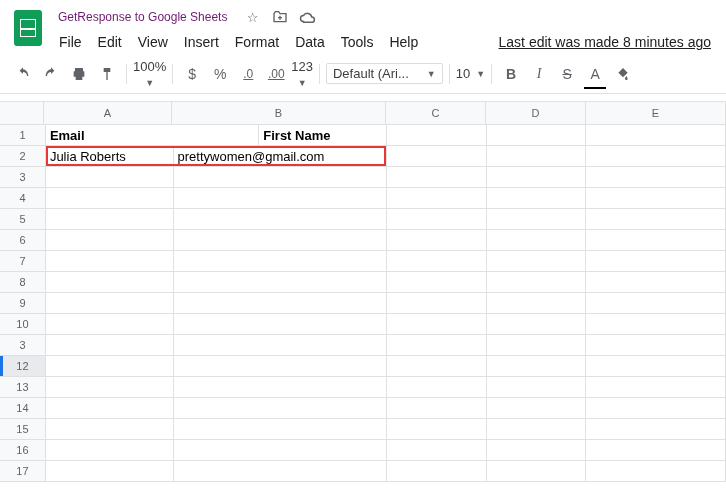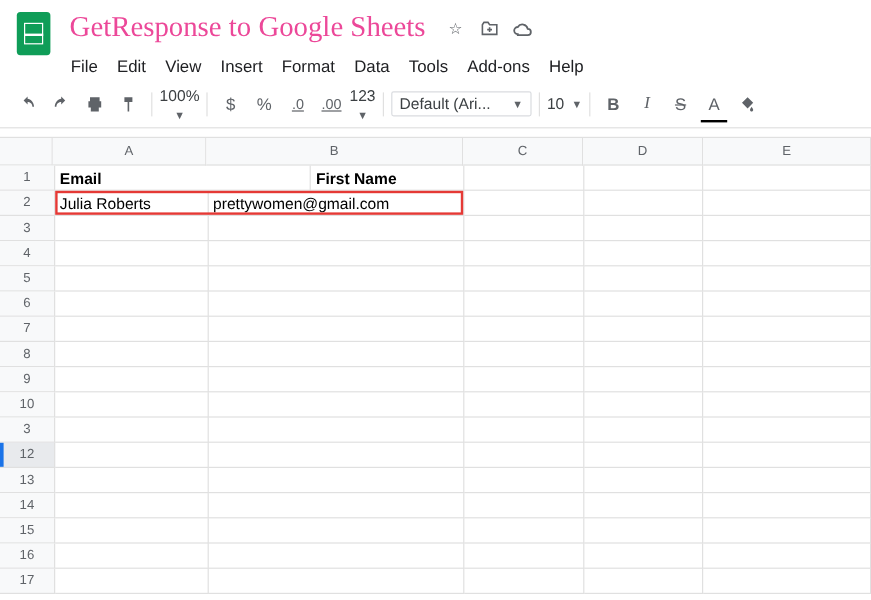--- a/index.html
+++ b/index.html
@@ -6,21 +6,21 @@
   body { font-family: Arial, sans-serif; font-size: 13px; color: #3c4043; width: 726px; height: 500px; overflow: hidden; background: #fff; }
   
   .header { display: flex; align-items: flex-start; padding: 8px 8px 0 8px; }
   .logo { width: 40px; height: 40px; display: flex; align-items: center; justify-content: center; margin-right: 4px; }
   .logo-icon { width: 28px; height: 36px; background: #0f9d58; border-radius: 3px; position: relative; }
   .logo-icon::after { content:""; position:absolute; left:6px; right:6px; top:9px; bottom:9px; border:1.5px solid #fff; }
   .logo-icon::before { content:""; position:absolute; left:6px; right:6px; top:50%; height:1.5px; background:#fff; }
   
   .title-area { flex: 1; }
   .title-row { display: flex; align-items: center; gap: 10px; }
-  .doc-title { font-size: 24px; color: #ec4899; padding: 2px 6px; font-family: Liberation Serif, serif; }
+  .doc-title { font-size: 12px; color: #701a75; padding: 2px 6px; }
   .title-icons { display: flex; gap: 10px; color: #5f6368; }
   .title-icons span { display:inline-flex; width:18px; height:18px; align-items:center; justify-content:center; }
   
   .menubar { display: flex; gap: 2px; margin-top: 4px; align-items: center; }
   .menubar span { padding: 4px 7px; font-size: 14px; color: #202124; cursor: pointer; }
   .last-edit { margin-left: auto; text-decoration: underline; color: #5f6368; font-size: 13px; padding-right:0; }
   
   .toolbar { display: flex; align-items: center; padding: 4px 10px; border-bottom: 1px solid #e0e0e0; gap: 2px; height: 40px; }
   .tbtn { display: inline-flex; align-items: center; justify-content: center; min-width: 26px; height: 26px; color: #5f6368; cursor: pointer; padding: 0 4px; font-size: 14px; }
   .tsep { width: 1px; height: 20px; background: #e0e0e0; margin: 0 4px; }
@@ -78,22 +78,22 @@
       </div>
     </div>
     <div class="menubar">
       <span>File</span>
       <span>Edit</span>
       <span>View</span>
       <span>Insert</span>
       <span>Format</span>
       <span>Data</span>
       <span>Tools</span>
-      <span>Add-ons</span>
       <span>Help</span>
+      <span class="last-edit">Last edit was made 8 minutes ago</span>
     </div>
   </div>
 </div>
 
 <div class="toolbar">
   <span class="tbtn">
       <svg width="16" height="16" viewBox="0 0 24 24" fill="#5f6368">
         <path d="M12 5V2L7 7l5 5V9c3 0 6 2 6 6h2c0-5-4-10-8-10z"></path>
       </svg>
     </span>

